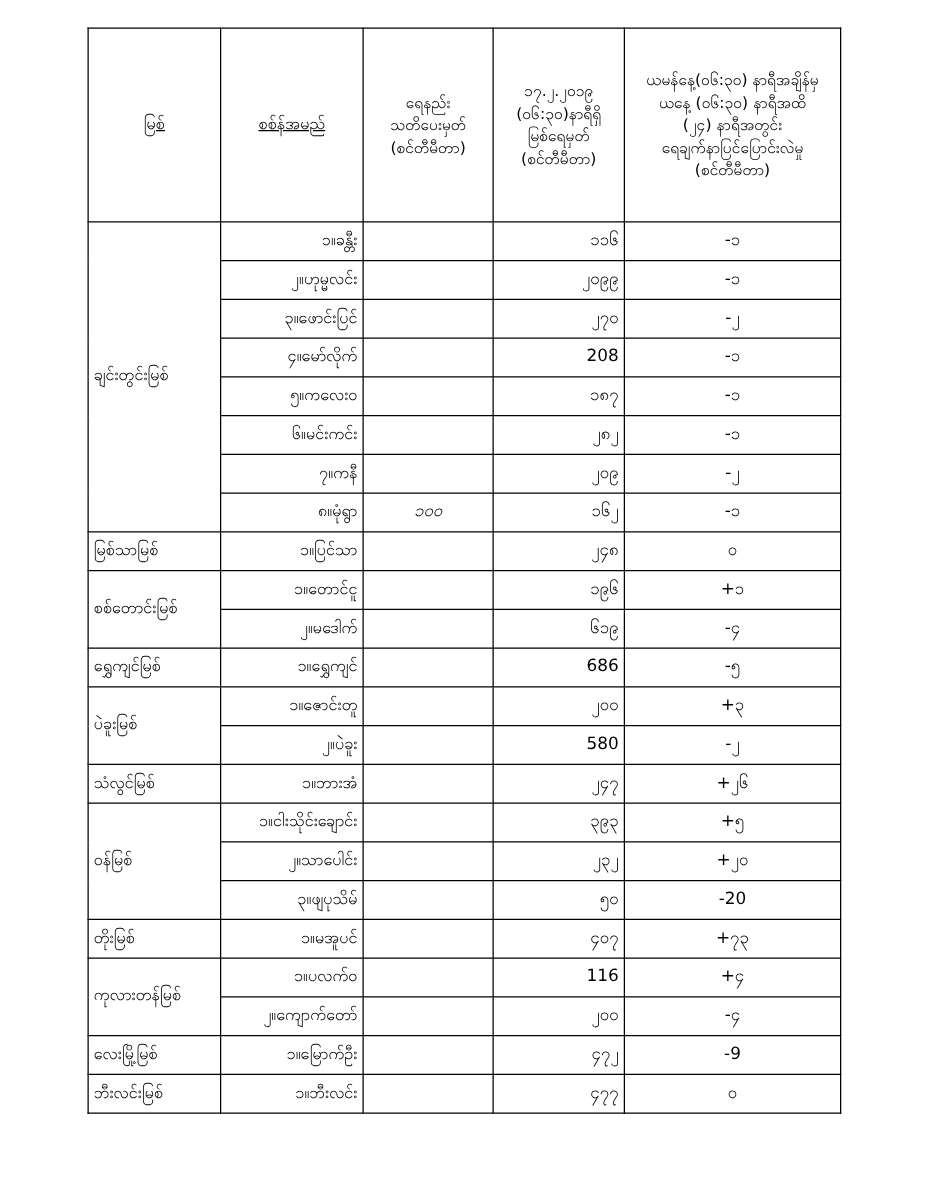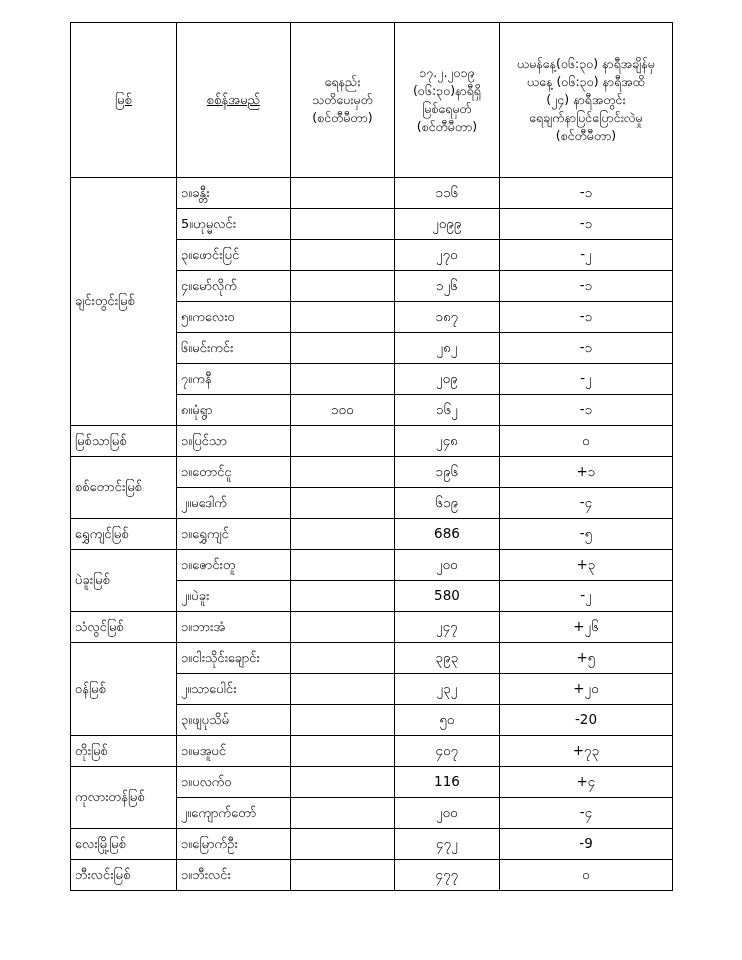--- a/index.html
+++ b/index.html
@@ -50,31 +50,32 @@
   thead td.head-river,
   thead td.head-station {
     font-size: 13px;
     text-decoration: underline;
   }
   td.river-cell {
     text-align: left;
     font-size: 13px;
   }
   td.station-cell {
-    text-align: left;
+    text-align: right;
     font-size: 13px;
     padding-left: 8px;
   }
   td.num-cell {
-    text-align: center;
+    text-align: right;
     font-size: 13.5px;
   }
   td.warn-cell {
     text-align: center;
     font-size: 13.5px;
+    font-style: italic;
   }
   td.change-cell {
     text-align: center;
     font-size: 13.5px;
   }
   tbody tr { height: 31px; }
   .hdr-line { display: block; }
 </style>
 </head>
 <body>
@@ -114,35 +115,35 @@
     </thead>
     <tbody id="table-body">
         <tr>
           <td class="river-cell" rowspan="8">ချင်းတွင်းမြစ်</td>
           <td class="station-cell">၁။ခန္တီး</td>
           <td class="warn-cell"></td>
           <td class="num-cell">၁၁၆</td>
           <td class="change-cell">-၁</td>
         </tr>
         <tr>
-          <td class="station-cell">5။ဟုမ္မလင်း</td>
+          <td class="station-cell">၂။ဟုမ္မလင်း</td>
           <td class="warn-cell"></td>
           <td class="num-cell">၂၀၉၉</td>
           <td class="change-cell">-၁</td>
         </tr>
         <tr>
           <td class="station-cell">၃။ဖောင်းပြင်</td>
           <td class="warn-cell"></td>
           <td class="num-cell">၂၇၀</td>
           <td class="change-cell">-၂</td>
         </tr>
         <tr>
           <td class="station-cell">၄။မော်လိုက်</td>
           <td class="warn-cell"></td>
-          <td class="num-cell">၁၂၆</td>
+          <td class="num-cell">208</td>
           <td class="change-cell">-၁</td>
         </tr>
         <tr>
           <td class="station-cell">၅။ကလေးဝ</td>
           <td class="warn-cell"></td>
           <td class="num-cell">၁၈၇</td>
           <td class="change-cell">-၁</td>
         </tr>
         <tr>
           <td class="station-cell">၆။မင်းကင်း</td>

